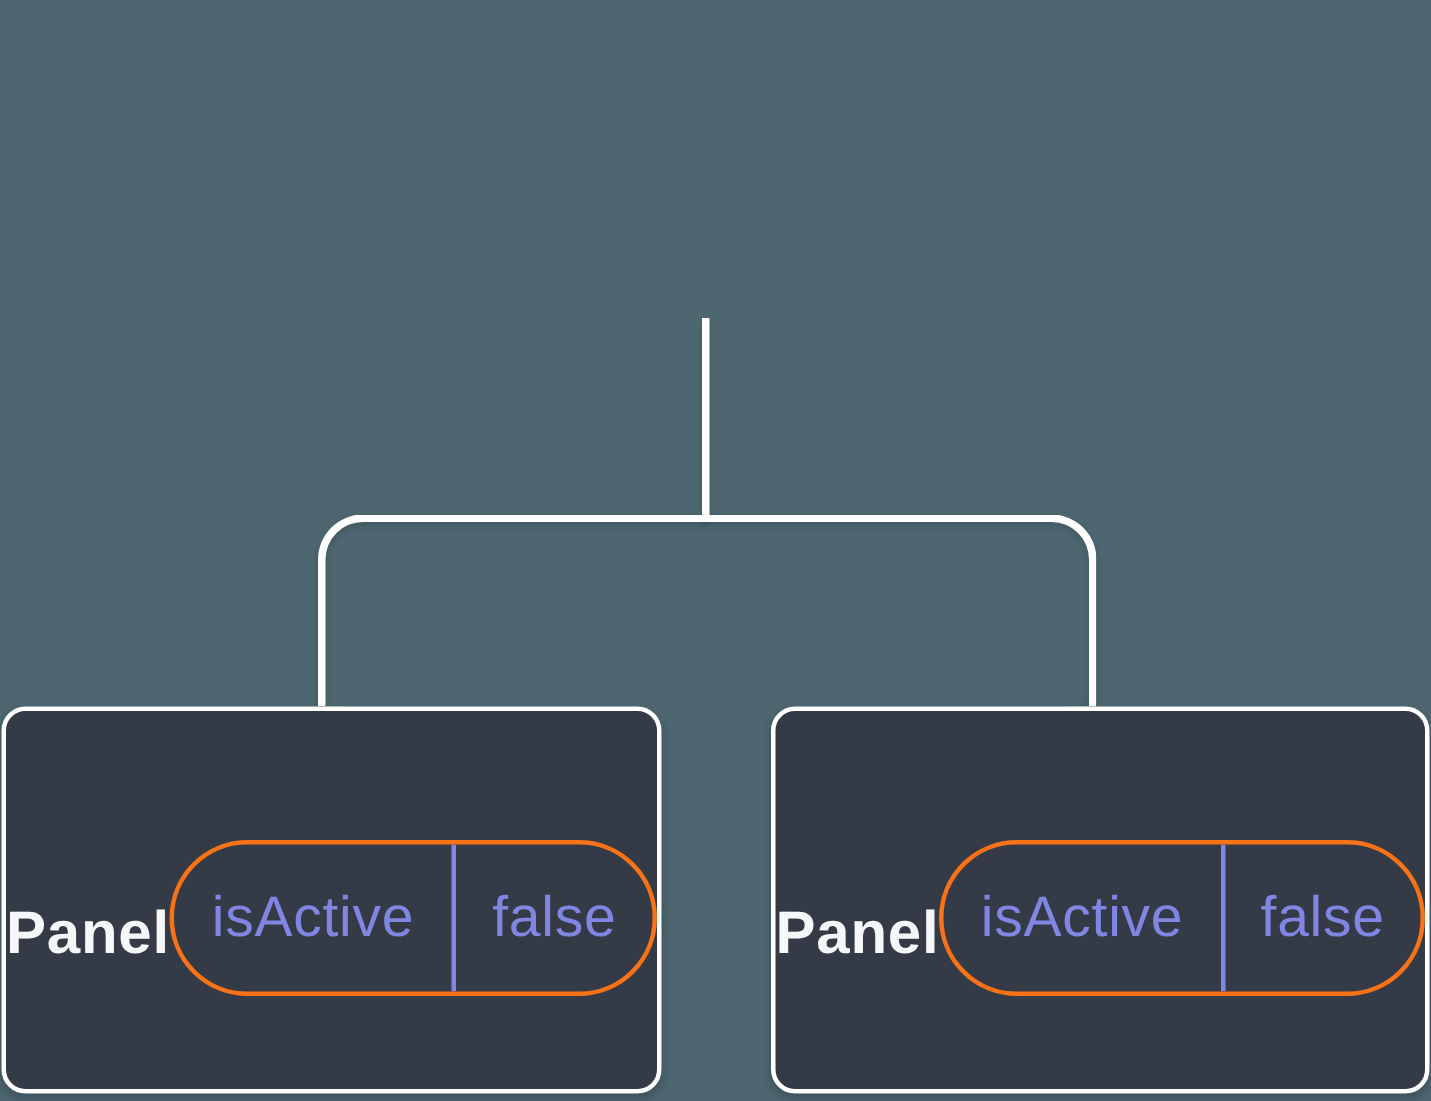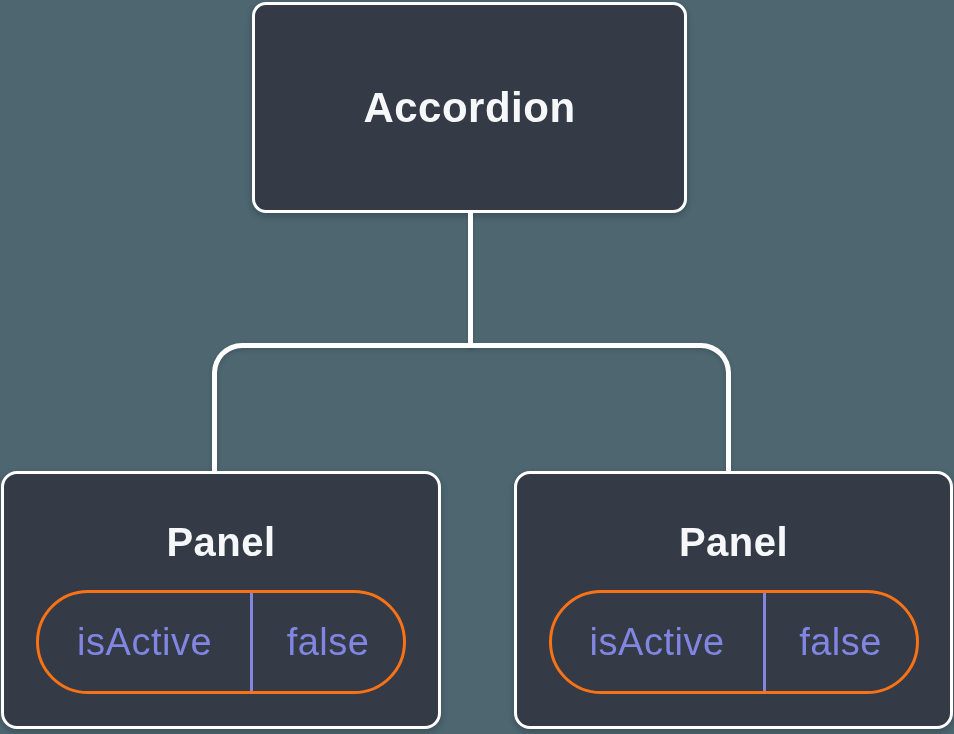--- a/index.html
+++ b/index.html
@@ -32,21 +32,21 @@
     display: flex;
     align-items: center;
     justify-content: center;
   }
   .node-panel {
     top: 471px;
     width: 440px;
     height: 258px;
     border-radius: 16px;
     display: flex;
-    flex-direction: column;
+    flex-direction: row;
     align-items: center;
   }
   .node-panel.left  { left: 1px; }
   .node-panel.right { left: 514px; width: 439px; }
 
   .root-label {
     color: #f6f7f9;
     font-size: 42px;
     font-weight: 600;
     letter-spacing: 0.5px;
@@ -109,23 +109,20 @@
   }
   .pill-value {
     flex: 1;
   }
 </style>
 </head>
 <body>
 
 <div class="stage">
 
-  <div class="node node-root">
-    <span class="root-label">Accordion</span>
-  </div>
 
   <div class="stem"></div>
   <div class="bracket"></div>
 
   <div class="node node-panel left">
     <span class="panel-label">Panel</span>
     <div class="pill">
       <span class="pill-cell pill-key">isActive</span>
       <span class="pill-cell pill-value">false</span>
     </div>

